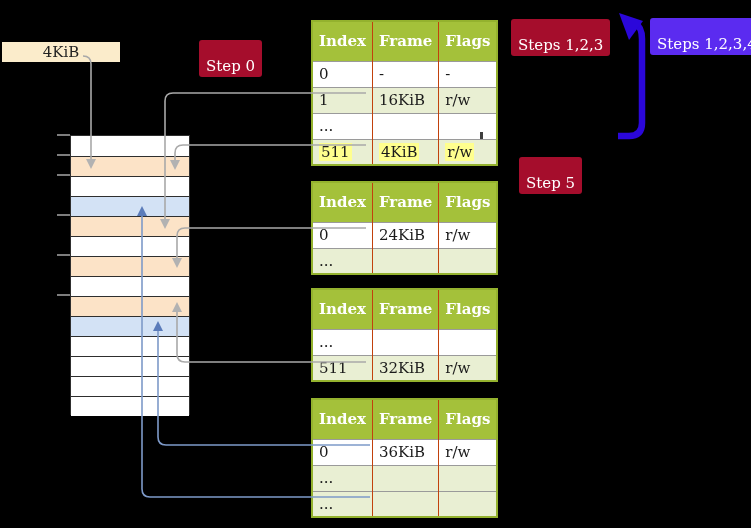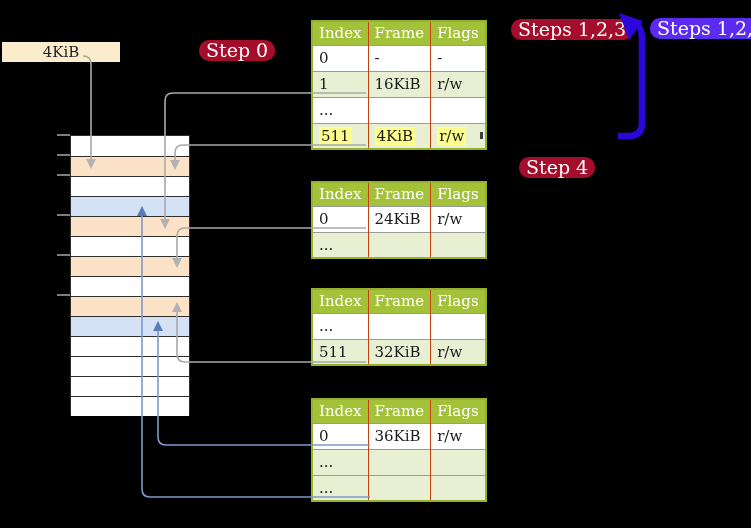--- a/index.html
+++ b/index.html
@@ -2,62 +2,62 @@
 <html><head>
 <meta charset="utf-8">
 <style>
   html,body{margin:0;padding:0;background:#000;}
   .canvas{position:relative;width:751px;height:528px;background:#000;overflow:hidden;
           font-family:"DejaVu Serif", serif;}
   
   .frame-label{position:absolute;left:2px;top:42px;width:118px;height:20px;background:#fbeccb;
                color:#222;font-size:15px;line-height:20px;text-align:center;}
   
-  .badge{position:absolute;color:#fff;font-size:19px;line-height:18px;padding:1px 7px 2px 7px;
-         border-radius:10px;white-space:nowrap;}
+  .badge{position:absolute;color:#fff;font-size:15px;line-height:18px;padding:17px 7px 2px 7px;
+         border-radius:3px;white-space:nowrap;}
   .badge.red{background:#a50d2c;}
   .badge.blue{background:#5b2bf0;}
   .b-step0{left:199px;top:40px;}
   .b-steps123{left:511px;top:19px;}
   .b-steps1234{left:650px;top:18px;}
   .b-step4{left:519px;top:157px;}
   
   .memcol{position:absolute;left:70px;top:135px;width:120px;height:280px;
           border:1px solid #2e2e2e;box-sizing:border-box;}
   .mrow{height:20px;box-sizing:border-box;}
   .mrow + .mrow{border-top:1px solid #2e2e2e;}
   .white{background:#ffffff;} .orange{background:#fce3c7;} .blue{background:#d3e2f5;}
   .tick{position:absolute;left:57px;width:13px;height:2px;background:#7d7d7d;}
   .tk1{top:134px;} .tk2{top:154px;} .tk3{top:174px;} .tk4{top:214px;} .tk5{top:254px;} .tk6{top:294px;}
   
   .ptable{position:absolute;left:311px;border-collapse:collapse;table-layout:fixed;
           border:2px solid #94b22e;font-size:15px;color:#1a1a1a;}
   .ptable col.c1{width:55px;} .ptable col.c2{width:62px;} .ptable col.c3{width:53px;}
-  .ptable th{background:#a4c13a;color:#fff;font-weight:normal;text-align:left;
-             height:24px;padding:0 6px;box-sizing:border-box;}
+  .ptable th{background:#a4c13a;color:#fff;font-weight:bold;text-align:left;
+             height:40px;padding:0 6px;box-sizing:border-box;}
   .ptable td{height:26px;padding:0 6px;box-sizing:border-box;background:#fff;}
   .ptable th + th, .ptable td + td{border-left:1px solid #c2410c;}
   .ptable tbody td{border-top:1px solid #9a9a9a;}
   .ptable tr.shade td{background:#e9efd3;}
   .hl{background:#ffff8e;padding:0 2px;}
   .t1{top:20px;} .t2{top:181px;} .t3{top:288px;} .t4{top:398px;}
   
   .overlay{position:absolute;left:0;top:0;pointer-events:none;}
 </style>
 </head>
 <body>
 
 <div class="canvas">
 
   <div class="frame-label">4KiB</div>
 
   <div class="badge red b-step0">Step 0</div>
   <div class="badge red b-steps123">Steps 1,2,3</div>
   <div class="badge blue b-steps1234">Steps 1,2,3,4</div>
-  <div class="badge red b-step4">Step 4</div>
+  <div class="badge red b-step4">Step 5</div>
 
   <div class="memcol">
     <div class="mrow white"></div>
     <div class="mrow orange"></div>
     <div class="mrow white"></div>
     <div class="mrow blue"></div>
     <div class="mrow orange"></div>
     <div class="mrow white"></div>
     <div class="mrow orange"></div>
     <div class="mrow white"></div>

